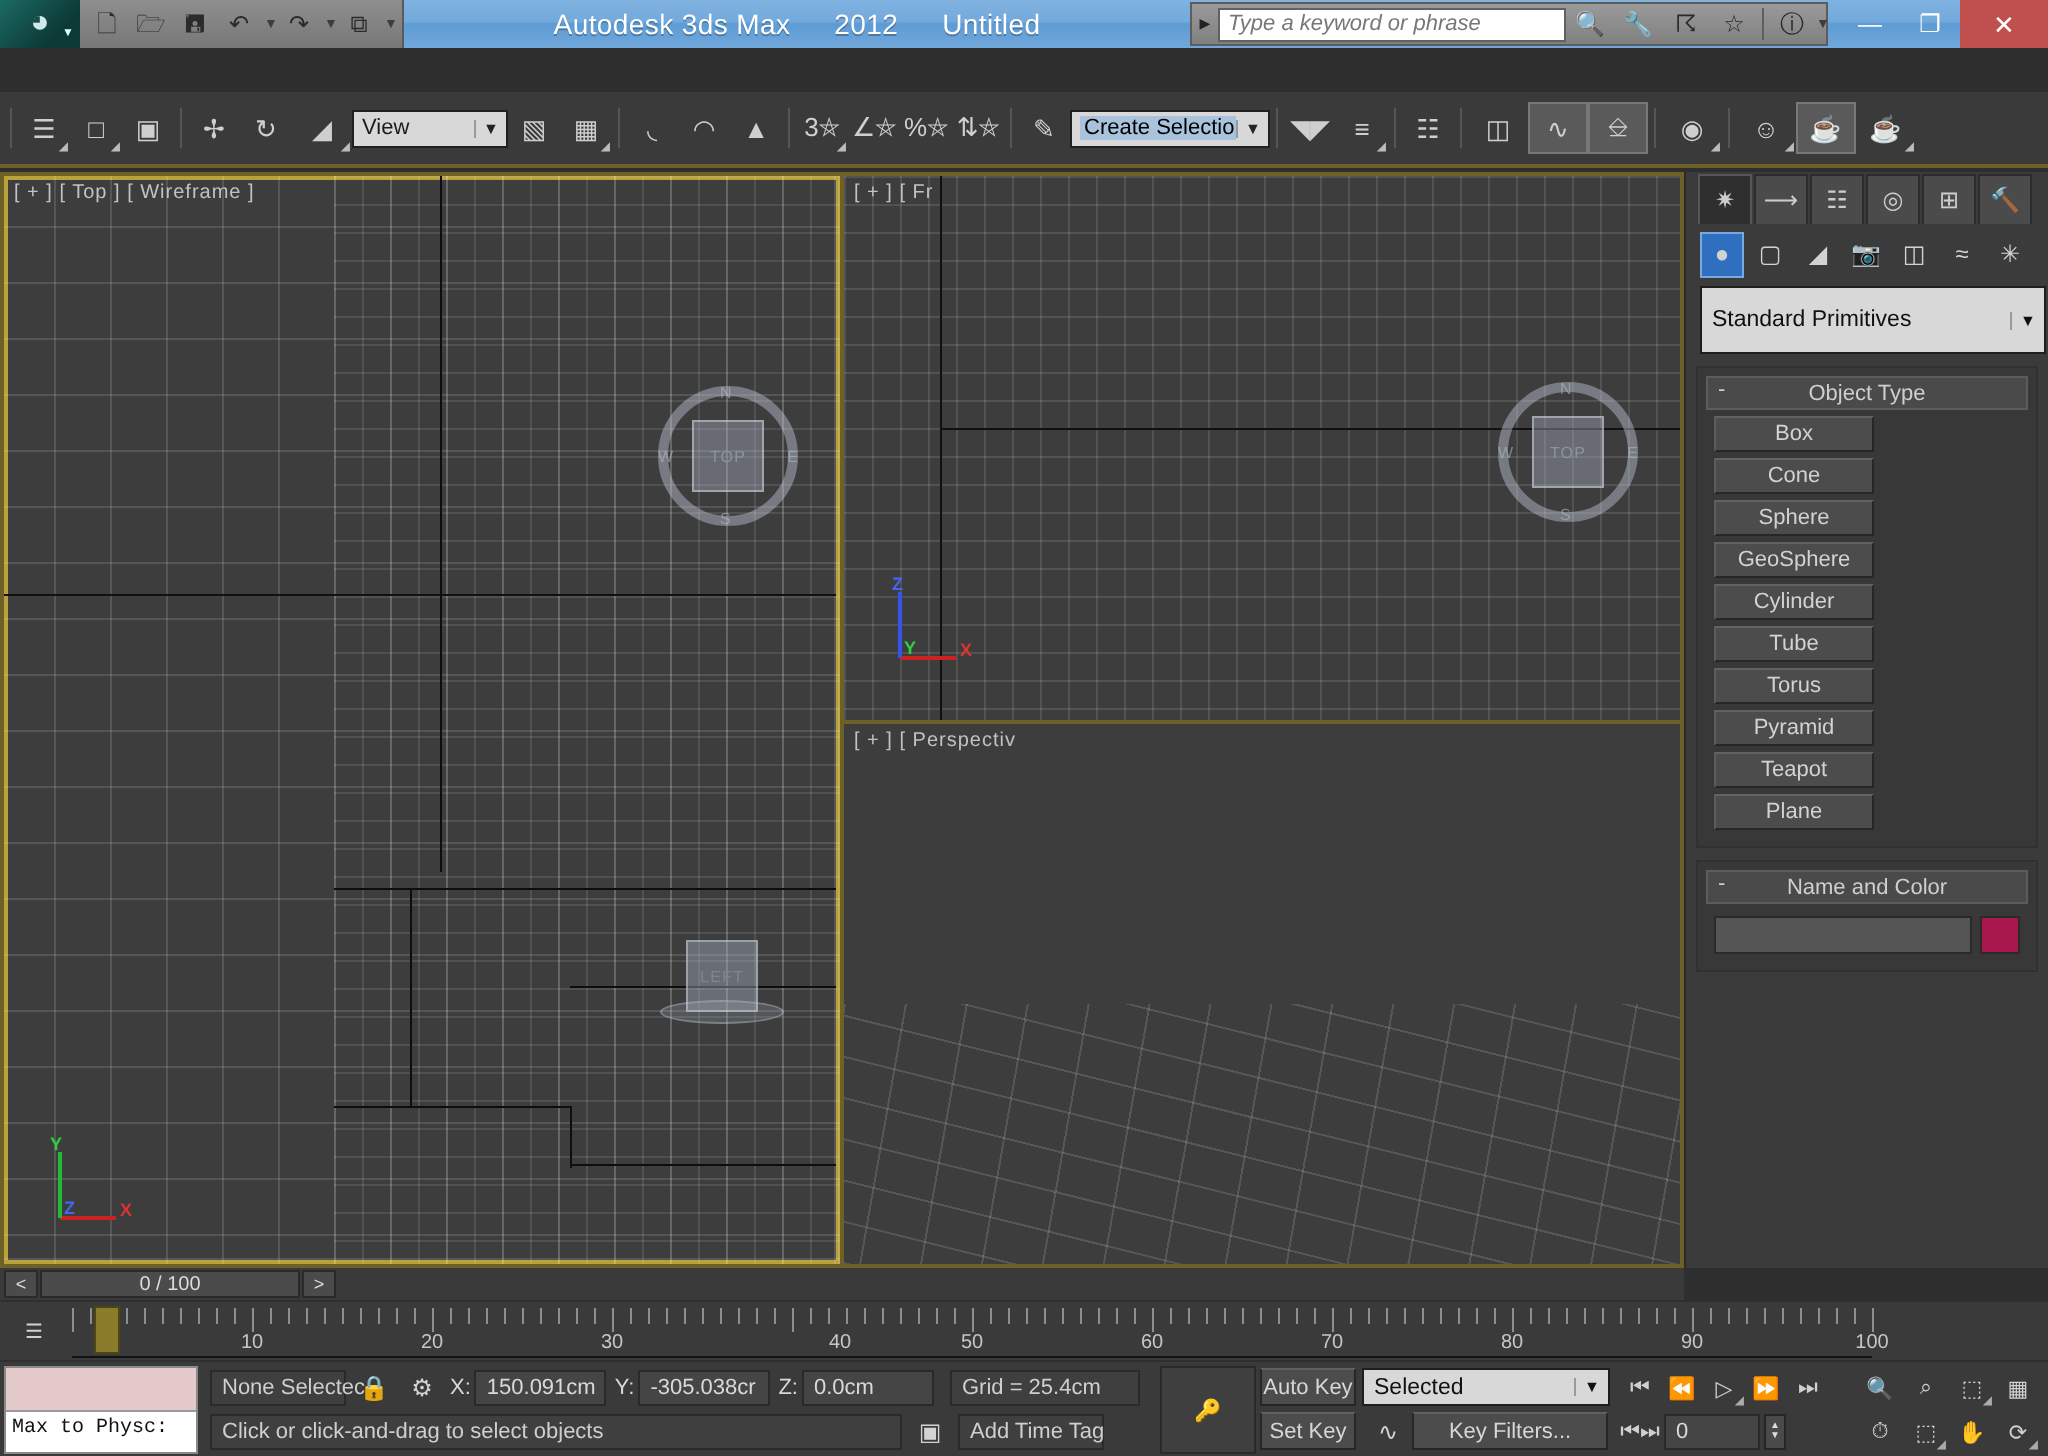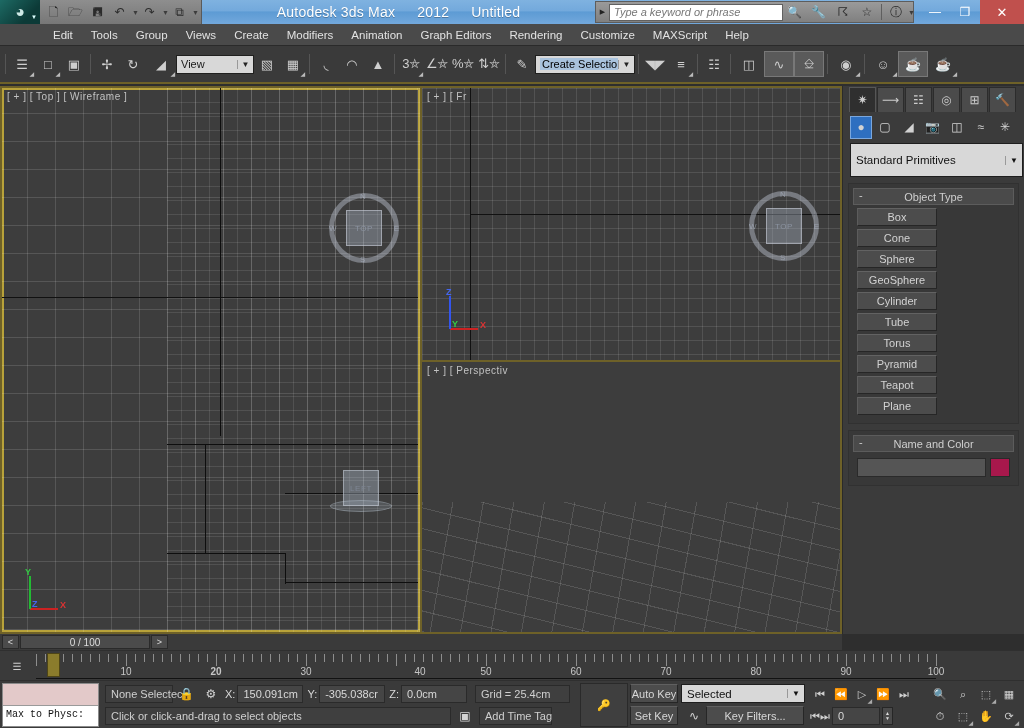--- a/index.html
+++ b/index.html
@@ -288,34 +288,20 @@
       <div class="qsep">▼</div>
     </div>
 
     <div class="wbtns">
       <div class="wbtn">—</div>
       <div class="wbtn">❐</div>
       <div class="wbtn close">✕</div>
     </div>
   </div>
 
-  <div class="menubar">
-    <div class="menu-item">Edit</div>
-    <div class="menu-item">Tools</div>
-    <div class="menu-item">Group</div>
-    <div class="menu-item">Views</div>
-    <div class="menu-item">Create</div>
-    <div class="menu-item">Modifiers</div>
-    <div class="menu-item">Animation</div>
-    <div class="menu-item">Graph Editors</div>
-    <div class="menu-item">Rendering</div>
-    <div class="menu-item">Customize</div>
-    <div class="menu-item">MAXScript</div>
-    <div class="menu-item">Help</div>
-  </div>
 
   <div class="toolbar">
     <div class="tbsep">
         <i></i>
       </div>
     <div class="tb">☰<span class="corner">◢</span></div>
     <div class="tb">□<span class="corner">◢</span></div>
     <div class="tb">▣</div>
     <div class="tbsep">
         <i></i>
@@ -621,21 +607,21 @@
         <div class="tick" style="left: 828px; height: 8px;"></div>
         <div class="tick" style="left: 837px; height: 8px;"></div>
         <div class="tick" style="left: 846px; height: 8px;"></div>
         <div class="tick" style="left: 855px; height: 8px;"></div>
         <div class="tick" style="left: 864px; height: 8px;"></div>
         <div class="tick" style="left: 873px; height: 8px;"></div>
         <div class="tick" style="left: 882px; height: 8px;"></div>
         <div class="tick" style="left: 891px; height: 8px;"></div>
         <div class="tick" style="left: 900px; height: 12px;"></div>
         <div class="tlabel" style="left: 90px;">10</div>
-        <div class="tlabel" style="left: 180px; font-weight: bold;">20</div>
+        <div class="tlabel" style="left: 180px;">20</div>
         <div class="tlabel" style="left: 270px;">30</div>
         <div class="tlabel" style="left: 360px; margin-left: 24px;">40</div>
         <div class="tlabel" style="left: 450px;">50</div>
         <div class="tlabel" style="left: 540px;">60</div>
         <div class="tlabel" style="left: 630px;">70</div>
         <div class="tlabel" style="left: 720px;">80</div>
         <div class="tlabel" style="left: 810px;">90</div>
         <div class="tlabel" style="left: 900px;">100</div>
       </div>
     <div class="rulerline"></div>

